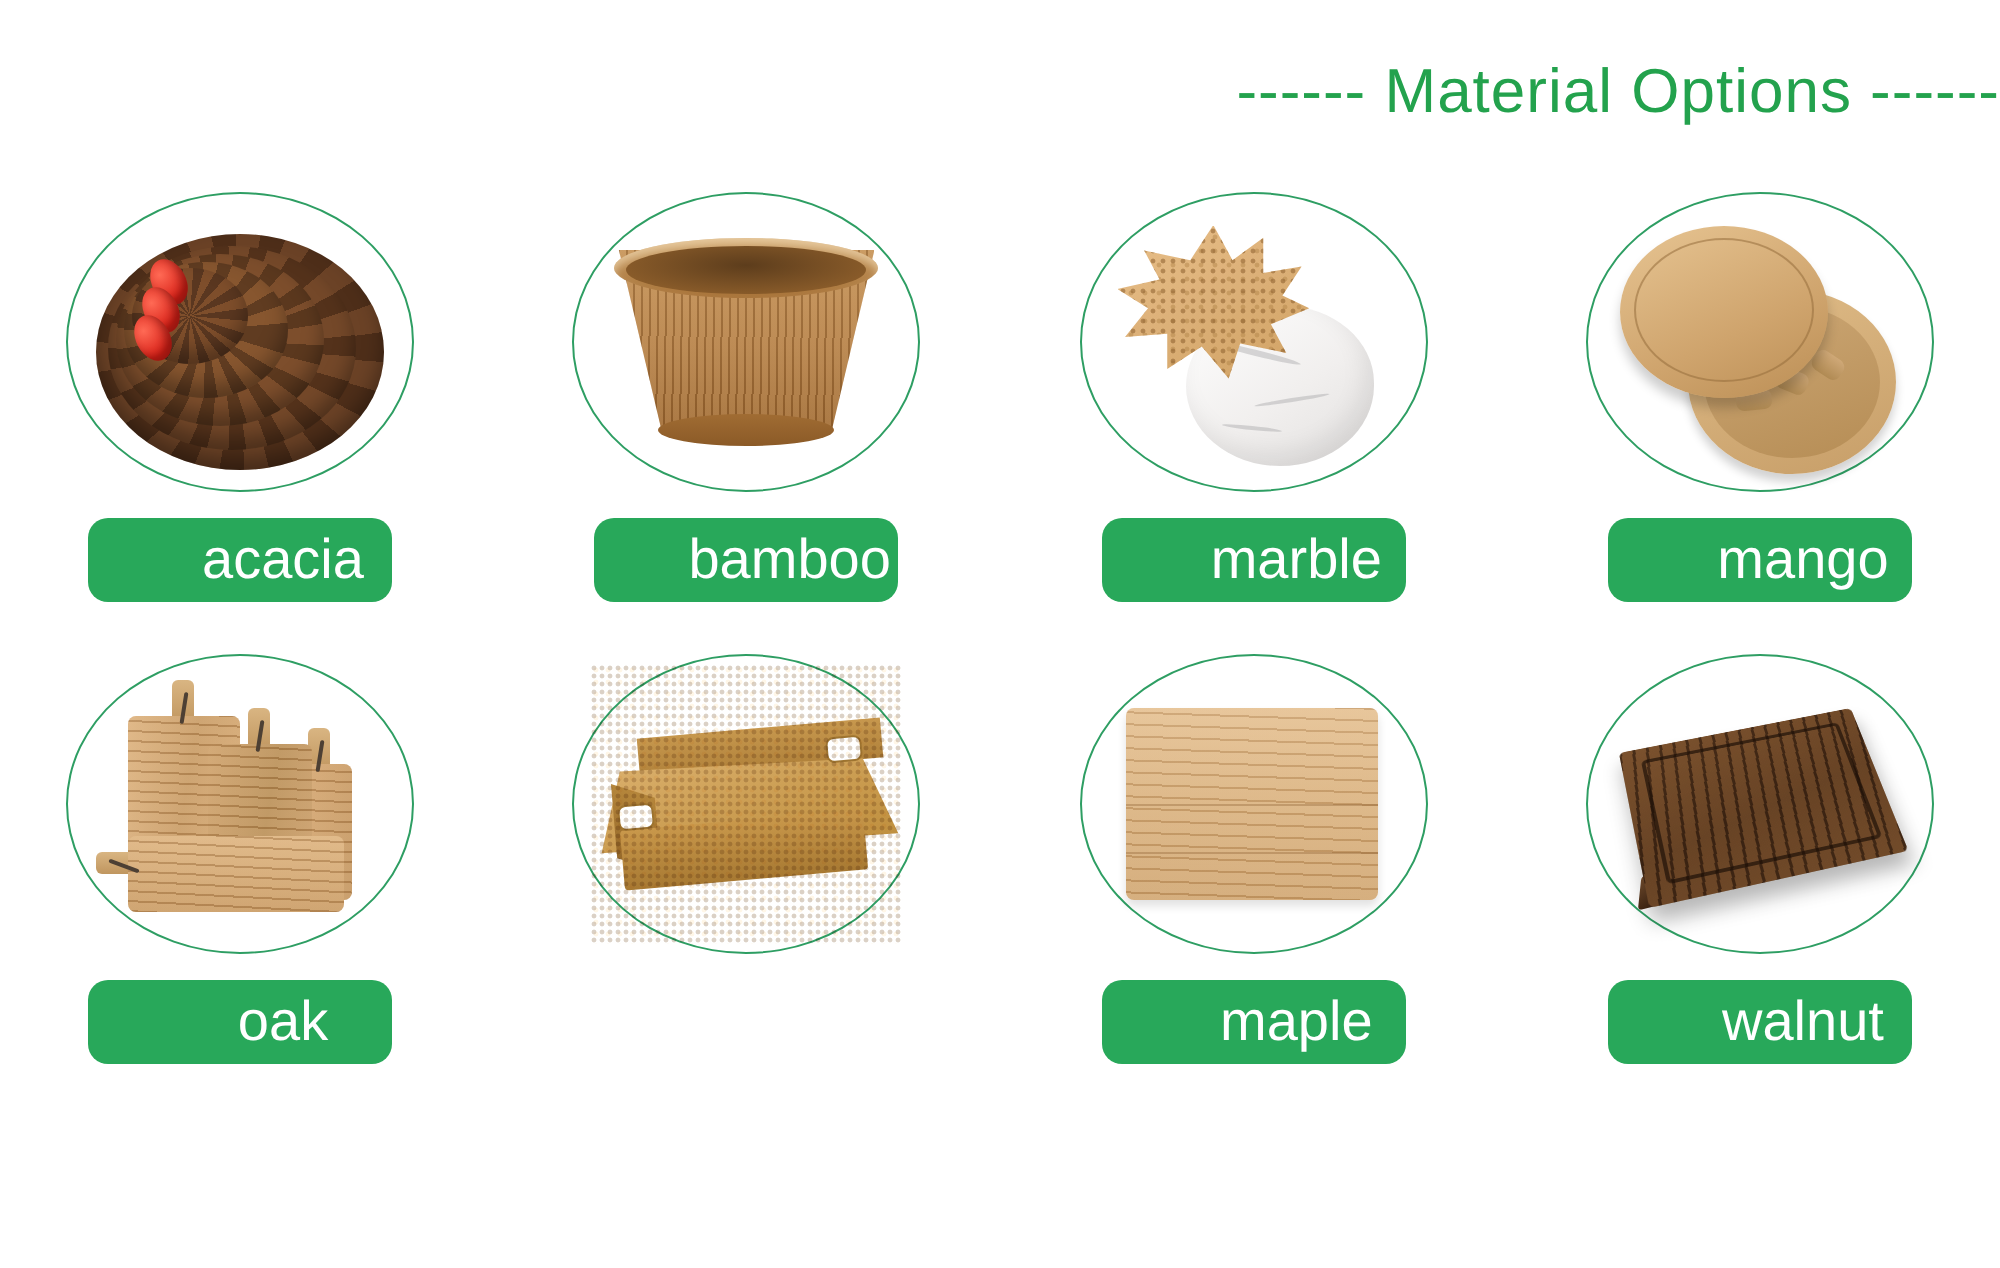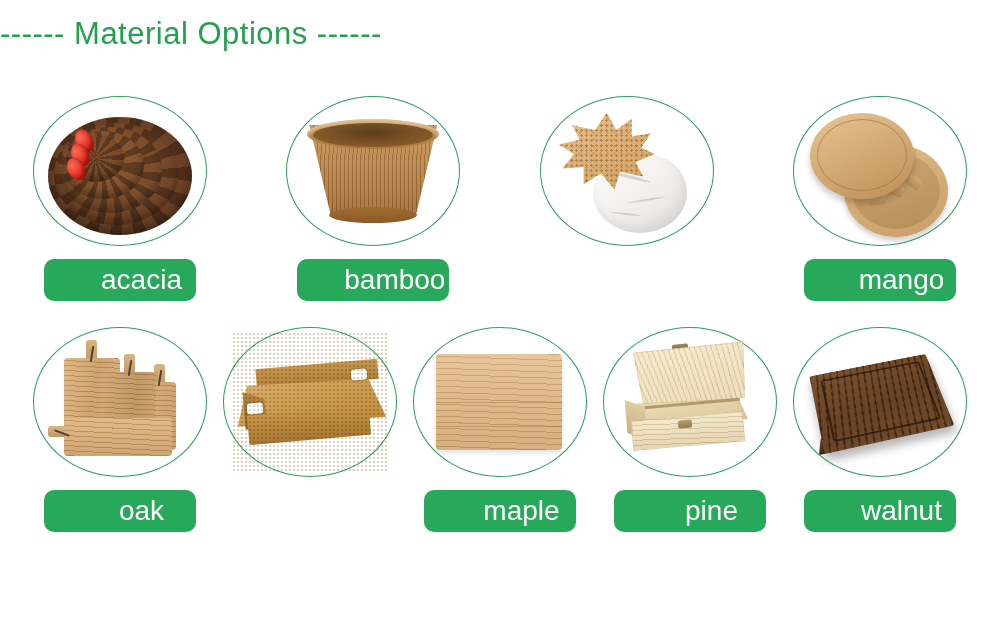--- a/index.html
+++ b/index.html
@@ -16,24 +16,24 @@
   .page {
     position: relative;
     width: 1000px;
     height: 634px;
     background: #ffffff;
   }
 
   
   .title-bar {
     position: absolute;
-    top: 16px;
+    top: 28px;
     left: 0;
     width: 1000px;
-    text-align: left;
+    text-align: right;
   }
   .title-text {
     display: inline-block;
     color: #23a24d;
     font-size: 31px;
     font-weight: 400;
     letter-spacing: 0.5px;
     white-space: pre;
   }
 
@@ -517,20 +517,23 @@
           <div class="art">
             <div class="marblep">
               <div class="stone"></div>
               <div class="vein v1"></div>
                 <div class="vein v2"></div>
                 <div class="vein v3"></div>
               <div class="crown"></div>
                 <div class="crowndot"></div>
             </div>
           </div>
+        </div>
+        <div class="pill">
+          <span class="pill-text">marble</span>
         </div>
       </div>
 
 
       <div class="cell">
         <div class="frame">
           <div class="ring"></div>
           <div class="art">
             <div class="rubber">
               <div class="base"></div>
@@ -611,41 +614,20 @@
               <div class="seam sm1"></div>
                 <div class="seam sm2"></div>
             </div>
           </div>
         </div>
         <div class="pill">
           <span class="pill-text">maple</span>
         </div>
       </div>
 
-      <div class="cell">
-        <div class="frame">
-          <div class="ring"></div>
-          <div class="art">
-            <div class="pine">
-              <div class="hingeClip"></div>
-              <div class="lid"></div>
-                <div class="lidg"></div>
-              <div class="boxtop"></div>
-              <div class="hingeBar"></div>
-              <div class="boxside"></div>
-              <div class="boxfront"></div>
-                <div class="frontg"></div>
-              <div class="clasp"></div>
-            </div>
-          </div>
-        </div>
-        <div class="pill">
-          <span class="pill-text">pine</span>
-        </div>
-      </div>
 
       <div class="cell">
         <div class="frame">
           <div class="ring"></div>
           <div class="art">
             <div class="walnut">
               <div class="edge"></div>
               <div class="slab"></div>
                 <div class="grain"></div>
               <div class="groove"></div>

